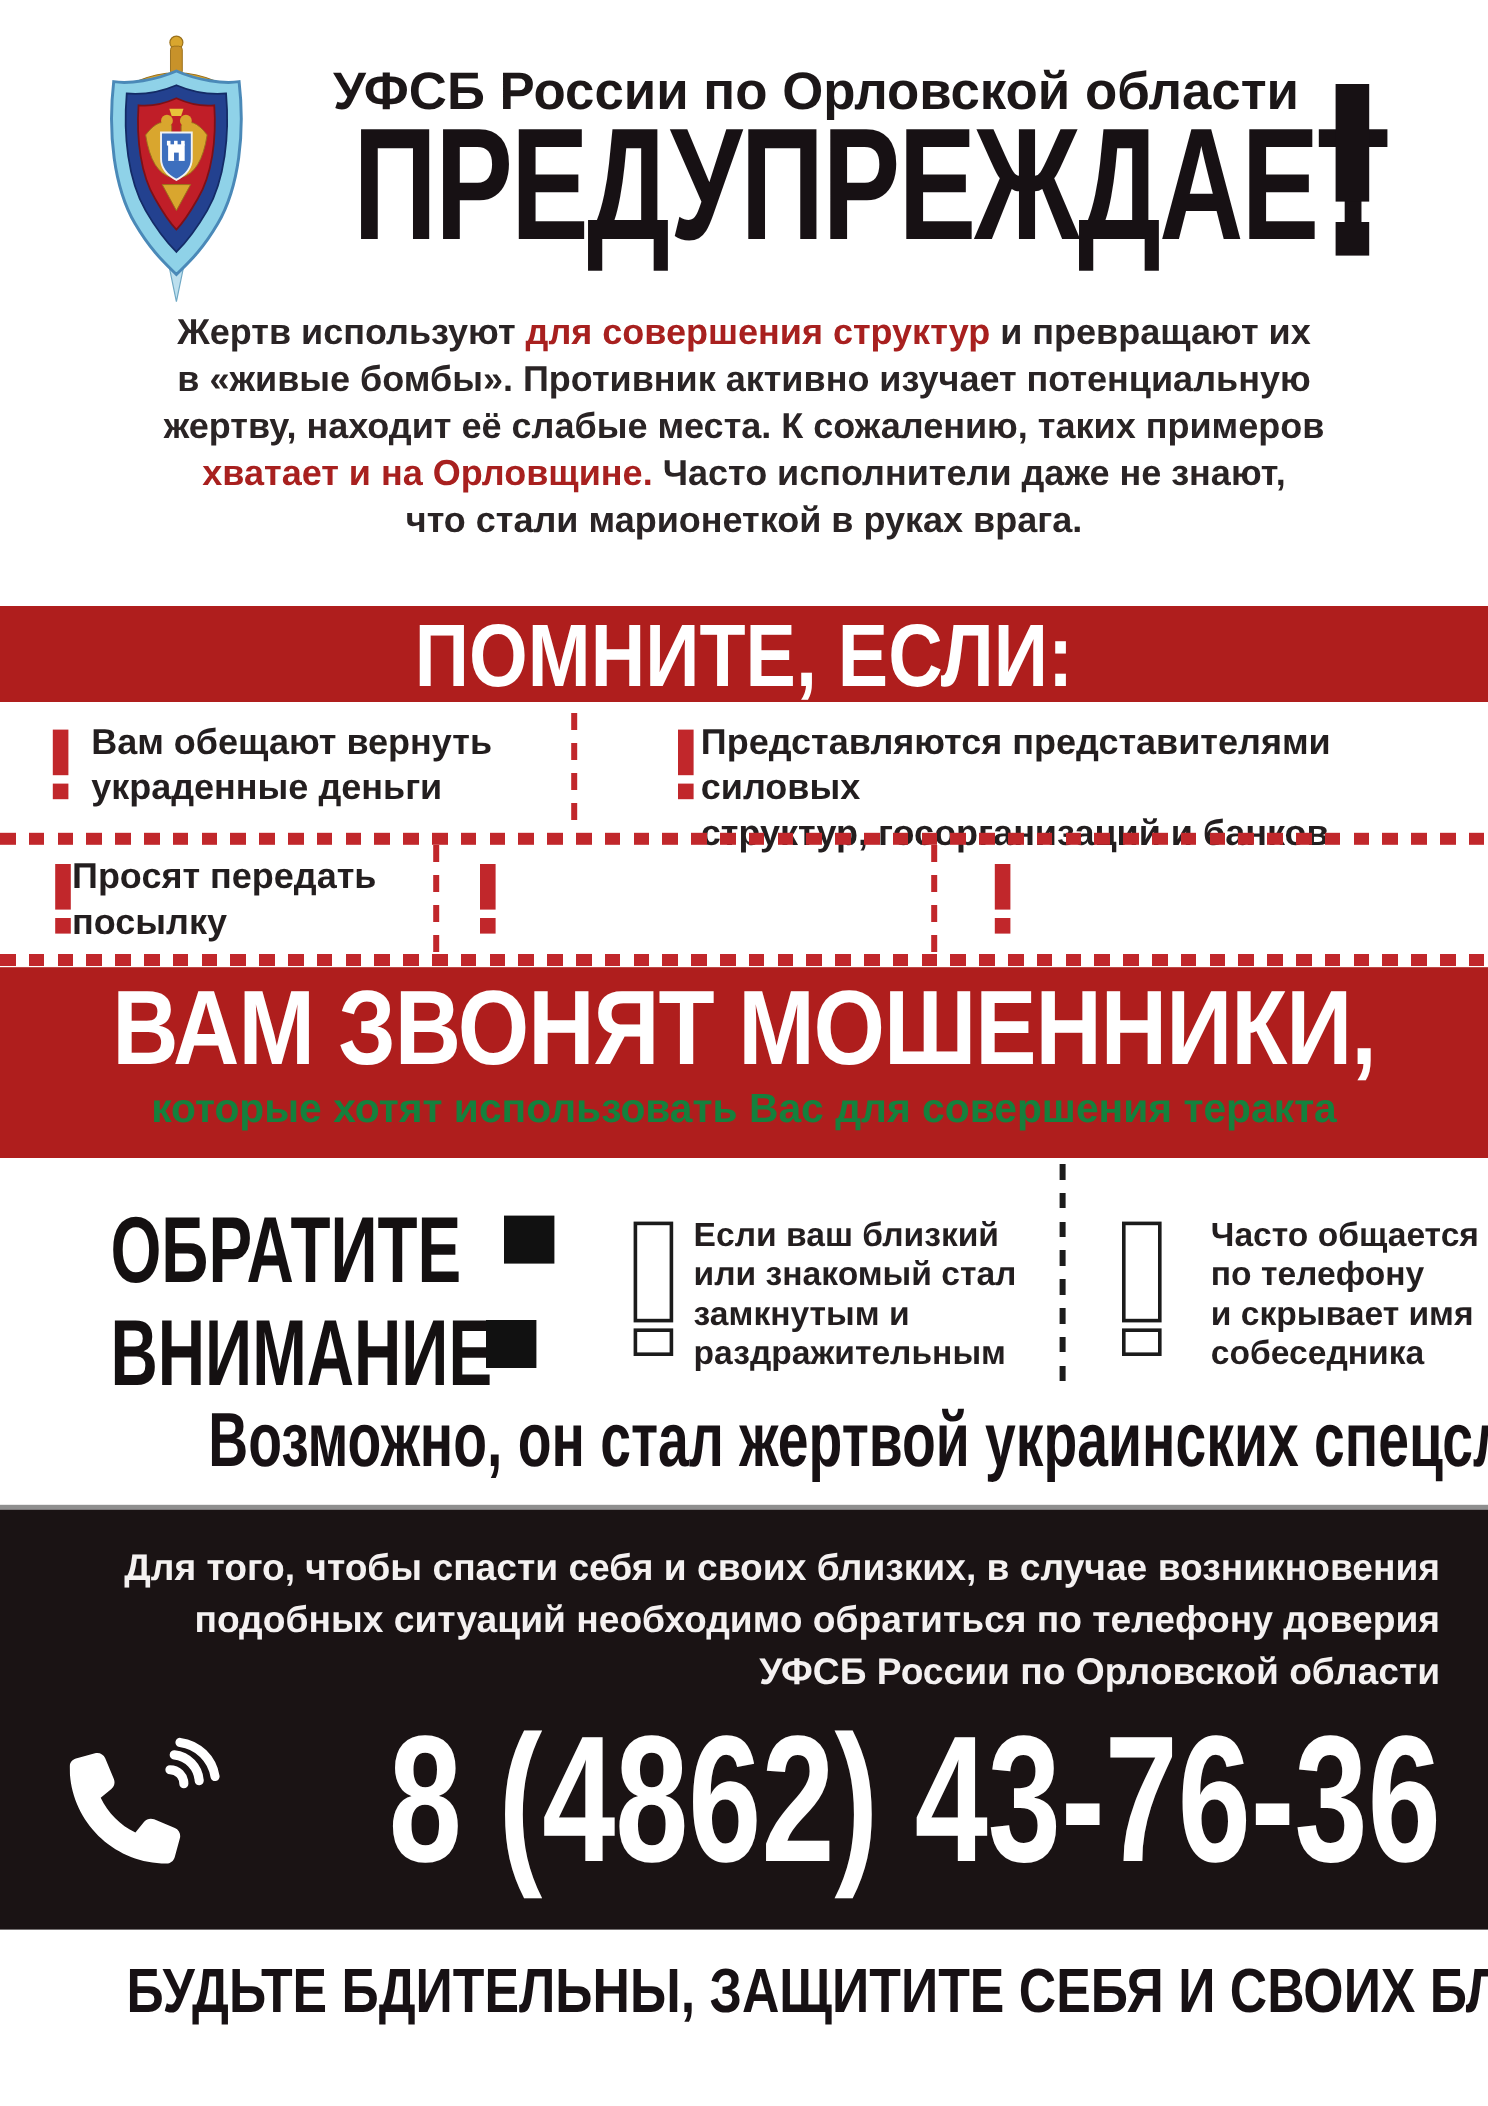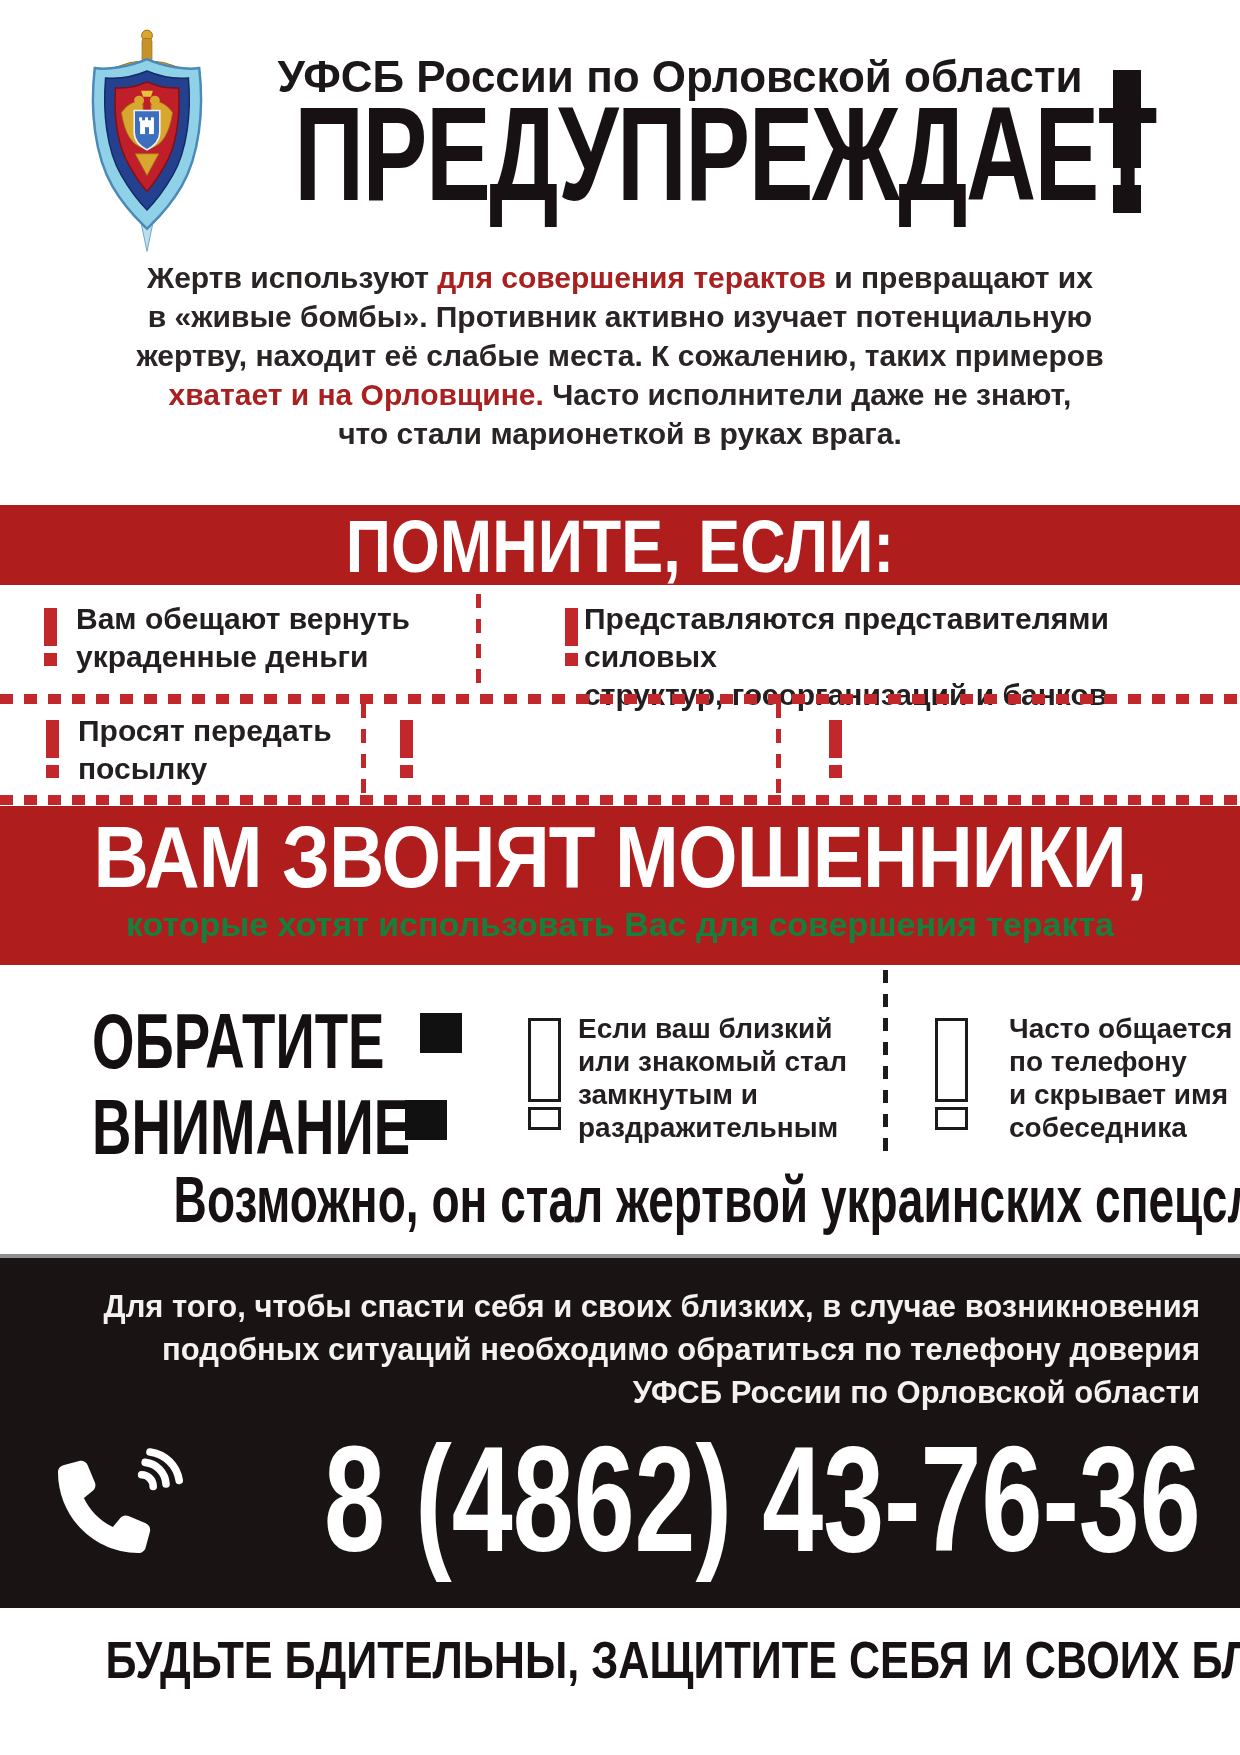--- a/index.html
+++ b/index.html
@@ -105,21 +105,21 @@
   </div>
 
   <div class="abs org-title">УФСБ России по Орловской области</div>
 
   <div class="abs main-title nowrap">ПРЕДУПРЕЖДАЕТ</div>
   <div class="big-excl">
     <div class="bar"></div>
       <div class="dot"></div>
   </div>
 
-  <div class="abs intro preline"><span>Жертв используют </span><span class="red">для совершения терактов</span><span> и превращают их
+  <div class="abs intro preline"><span>Жертв используют </span><span class="red">для совершения структур</span><span> и превращают их
 в «живые бомбы». Противник активно изучает потенциальную
 жертву, находит её слабые места. К сожалению, таких примеров
 </span><span class="red">хватает и на Орловщине.</span><span> Часто исполнители даже не знают,
 что стали марионеткой в руках врага.</span></div>
 
   <div class="abs band band1"></div>
   <div class="abs band1-title nowrap">ПОМНИТЕ, ЕСЛИ:</div>
 
   <div class="excl">
     <div class="bar" style="left:44px;top:608px;"></div>
@@ -136,21 +136,21 @@
   </div>
   <div class="abs item preline" style="left:584px;top:600px;">Представляются представителями силовых
 структур, госорганизаций и банков</div>
 
   <div class="abs hdash-red" style="top:694px;"></div>
 
   <div class="excl">
     <div class="bar" style="left:46px;top:720px;"></div>
     <div class="dot" style="left:46px;top:765px;"></div>
   </div>
-  <div class="abs item preline" style="left:78px;top:712px;">Просят передать
+  <div class="abs item preline" style="left:60px;top:712px;">Просят передать
 посылку</div>
 
   <div class="abs vdash-red" style="left:361px;top:704px;height:94px;"></div>
 
   <div class="excl">
     <div class="bar" style="left:400px;top:720px;"></div>
     <div class="dot" style="left:400px;top:765px;"></div>
   </div>
 
   <div class="abs vdash-red" style="left:776px;top:704px;height:94px;"></div>

